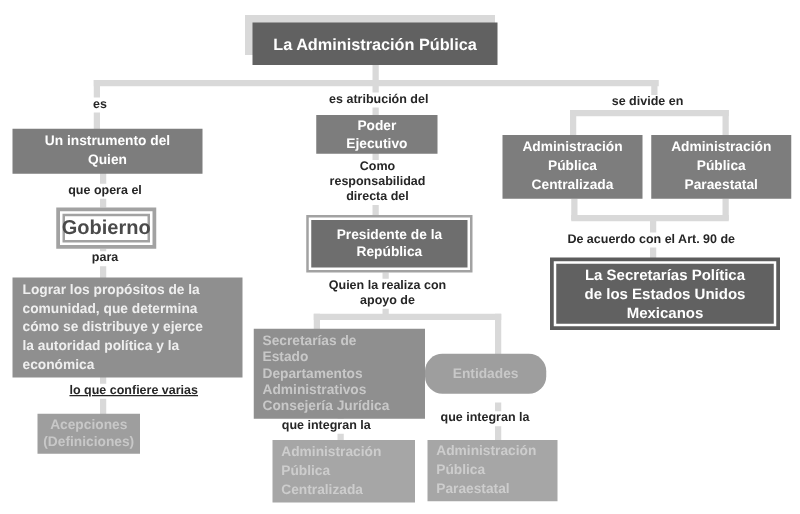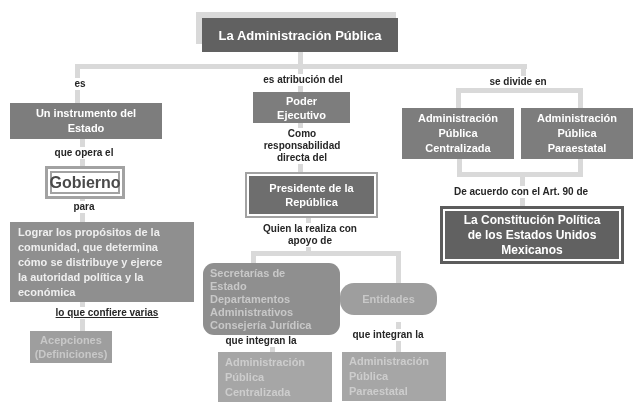--- a/index.html
+++ b/index.html
@@ -13,21 +13,21 @@
     background:#ffffff;text-align:center;white-space:pre-line;line-height:12px;
   }
   .box{
     position:absolute;font-weight:bold;white-space:pre-line;text-align:center;
     display:flex;align-items:center;justify-content:center;box-sizing:border-box;
   }
   .box.leftalign{justify-content:flex-start;text-align:left;}
   .b-dark{background:var(--dark);color:#fff;font-size:13px;}
   .b-mid{background:var(--mid);color:#fff;font-size:11px;line-height:15px;}
   .b-gray{background:var(--gray);color:#efefef;font-size:11px;line-height:15px;}
-  .b-gray2{background:var(--gray);color:var(--faint_text);font-size:11px;line-height:14px;border-radius:11px;}
+  .b-gray2{background:var(--gray);color:var(--faint_text);font-size:11px;line-height:14px;}
   .b-light{background:var(--light);color:var(--faint_text);font-size:11px;line-height:14px;}
   .b-lighter{background:var(--lighter);color:#cdcdcd;font-size:11px;line-height:15px;}
   .frame-outer{position:absolute;box-sizing:border-box;background:#fff;}
   .frame-inner{width:100%;height:100%;box-sizing:border-box;display:flex;align-items:center;justify-content:center;font-weight:bold;white-space:pre-line;text-align:center;}
   .shadowbar{position:absolute;background:var(--line);}
 </style>
 </head>
 <body>
 
 <div class="canvas">
@@ -67,21 +67,21 @@
   <div class="lbl" style="left:248px;top:128px;width:108px;">Como
 responsabilidad
 directa del</div>
   <div class="lbl" style="left:240px;top:223px;width:140px;">Quien la realiza con
 apoyo de</div>
   <div class="lbl" style="left:215px;top:335px;width:92px;">que integran la</div>
   <div class="lbl" style="left:342px;top:329px;width:92px;">que integran la</div>
   <div class="lbl" style="left:438px;top:186px;width:166px;">De acuerdo con el Art. 90 de</div>
 
   <div class="box b-mid" style="left:10px;top:103px;width:152px;height:36px;">Un instrumento del
-Estado</div>
+Quien</div>
 
   <div class="frame-outer" style="left:45px;top:166px;width:80px;height:33px;border:3px solid var(--frame);padding:2px;">
     <div class="frame-inner" style="border:2px solid var(--frame);background:#fff;color:var(--gob_text);font-size:16px;">Gobierno</div>
   </div>
 
   <div class="box b-gray leftalign" style="left:10px;top:222px;width:184px;height:80px;padding:4px 8px;">Lograr los propósitos de la
 comunidad, que determina
 cómo se distribuye y ejerce
 la autoridad política y la
 económica</div>
@@ -115,18 +115,18 @@
 
   <div class="box b-mid" style="left:402px;top:108px;width:112px;height:51px;">Administración
 Pública
 Centralizada</div>
 
   <div class="box b-mid" style="left:521px;top:108px;width:112px;height:51px;">Administración
 Pública
 Paraestatal</div>
 
   <div class="frame-outer" style="left:440px;top:206px;width:184px;height:58px;background:#5c5c5c;padding:3px;border:none;">
-    <div class="frame-inner" style="background:var(--dark);border:2px solid #fff;color:#fff;font-size:12px;line-height:15px;">La Constitución Política
+    <div class="frame-inner" style="background:var(--dark);border:2px solid #fff;color:#fff;font-size:12px;line-height:15px;">La Secretarías Política
 de los Estados Unidos
 Mexicanos</div>
   </div>
 
 </div>
 
 </body></html>

